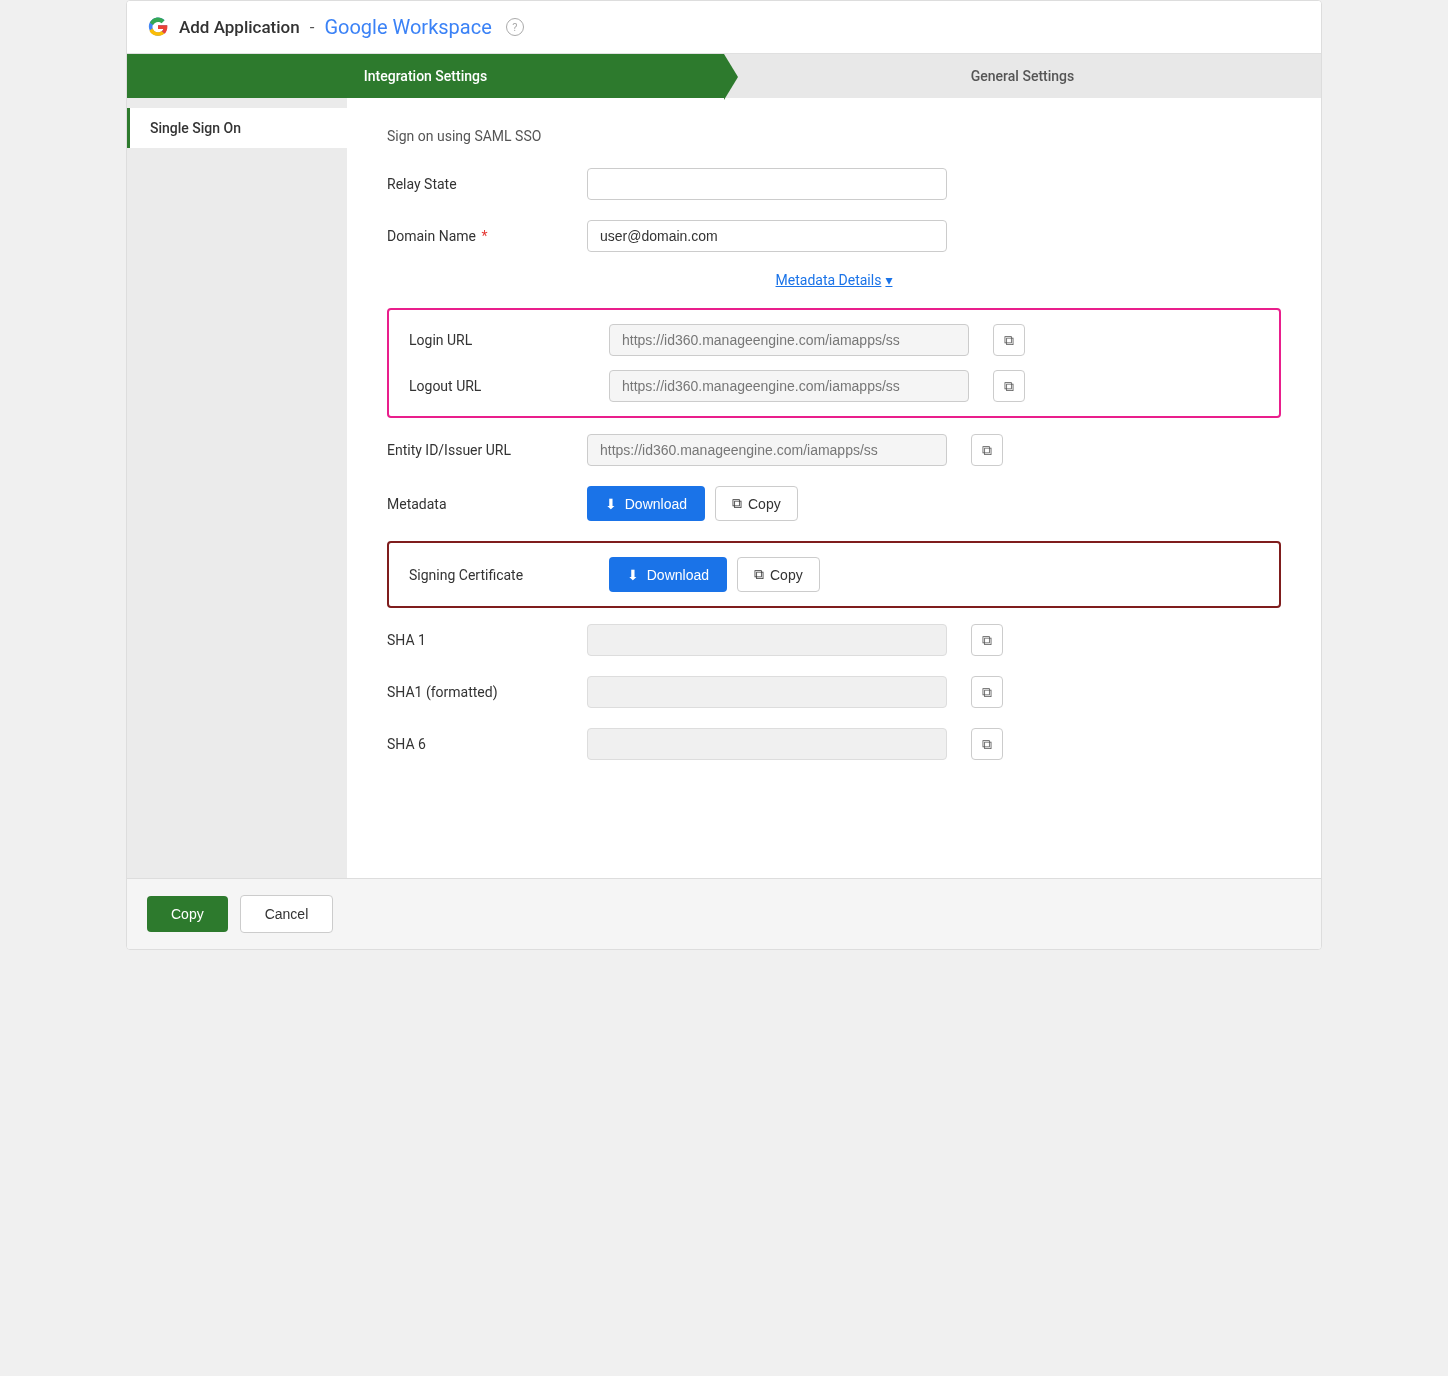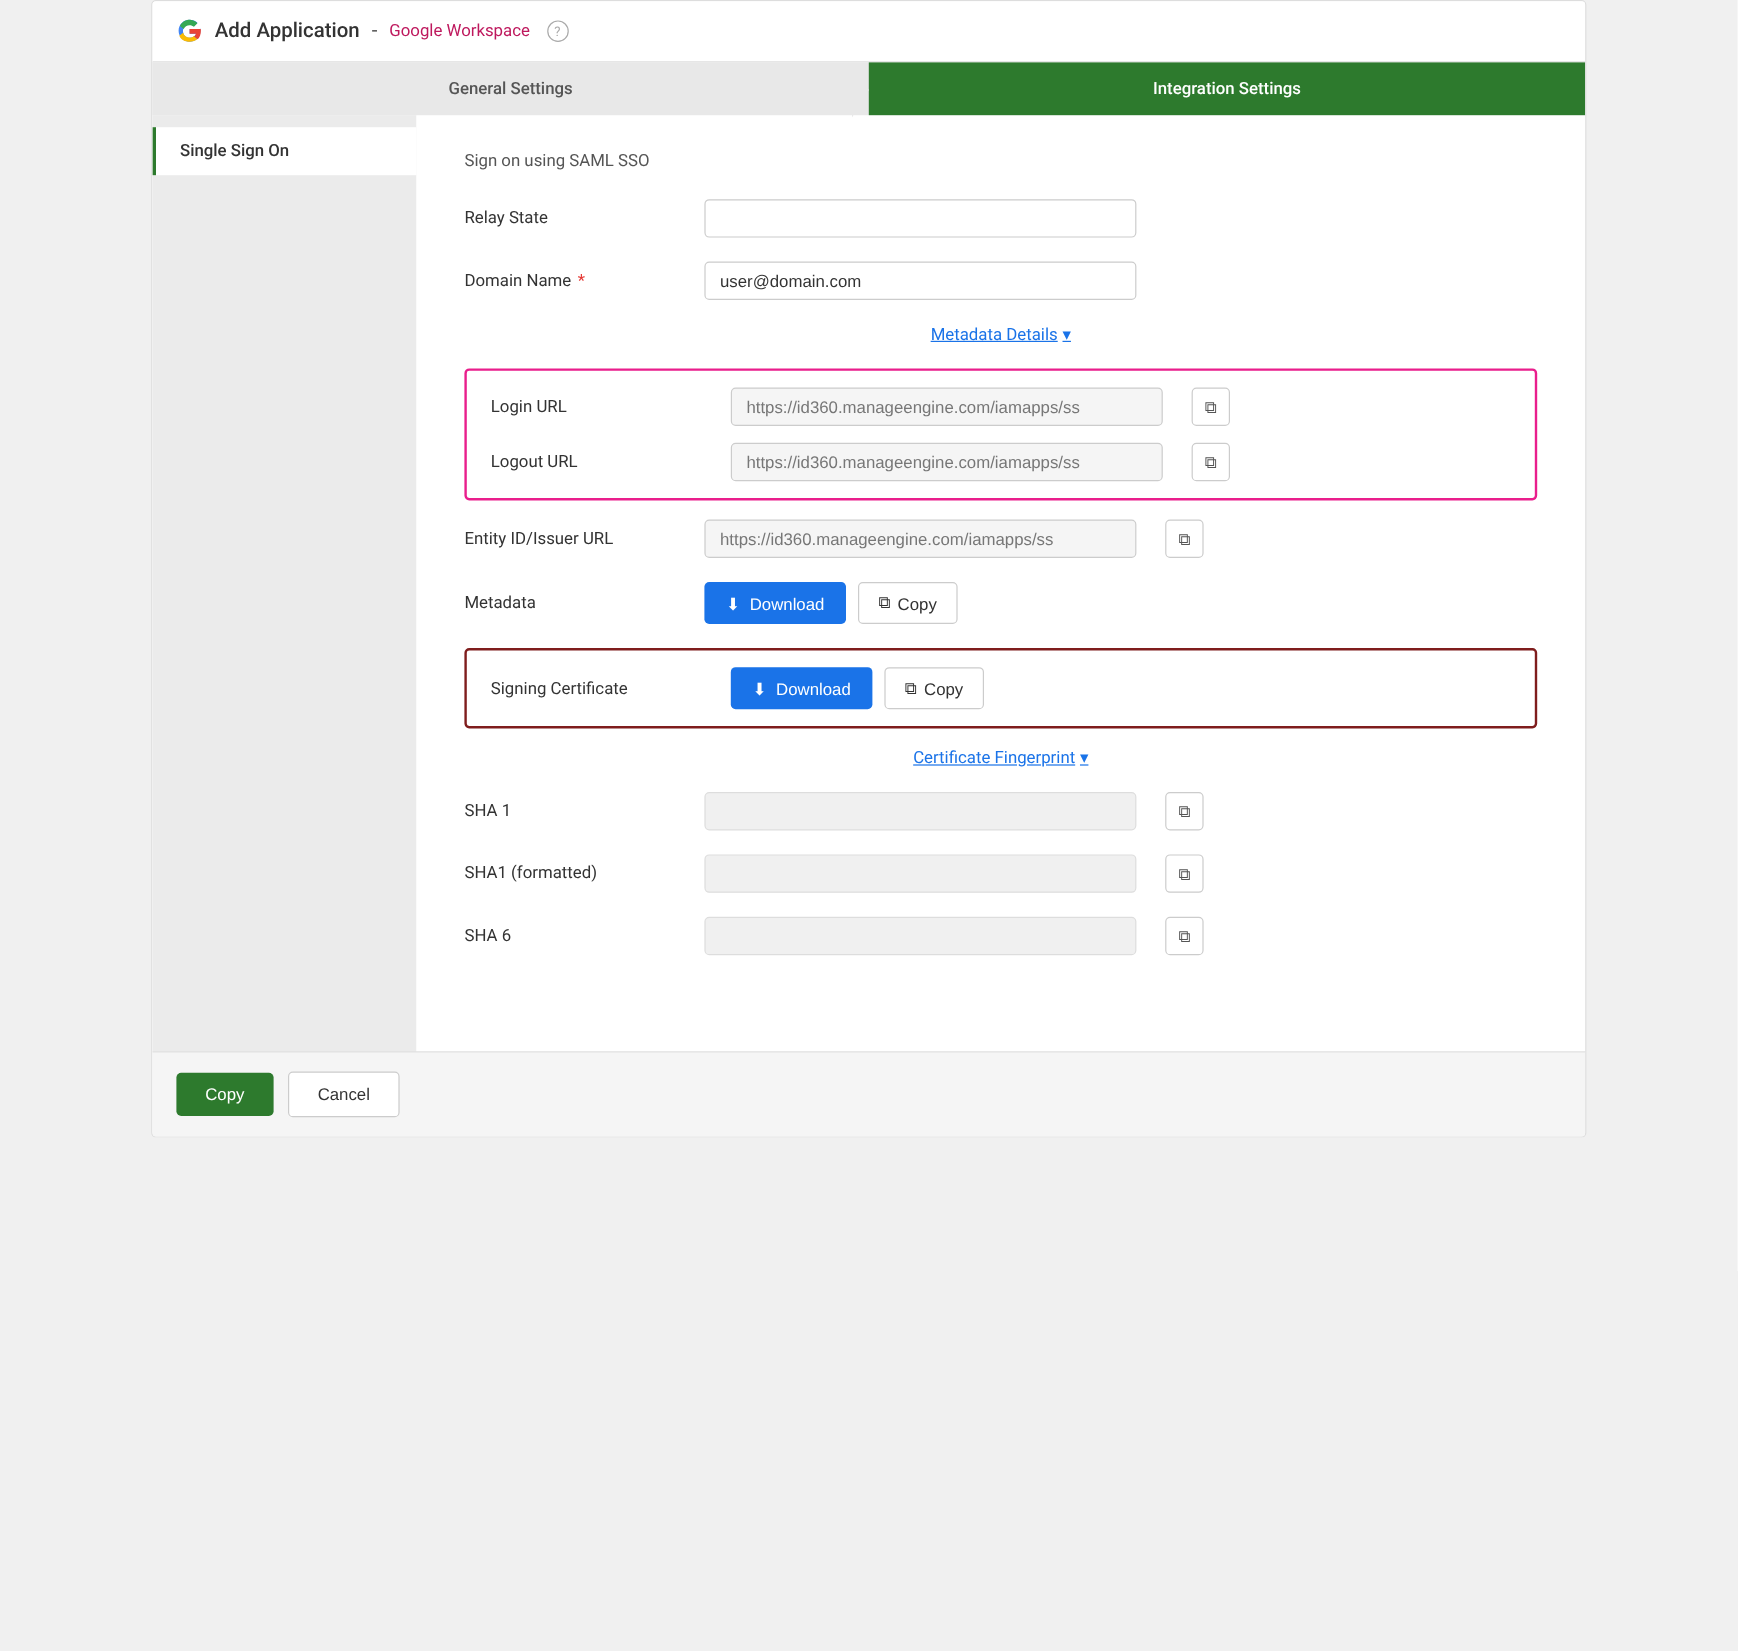--- a/index.html
+++ b/index.html
@@ -30,23 +30,23 @@
       width: 22px;
       height: 22px;
       flex-shrink: 0;
     }
     .header-title {
       font-size: 17px;
       font-weight: 500;
       color: #333;
     }
     .header-subtitle {
-      font-size: 14px;
+      font-size: 20px;
       font-weight: 400;
-      color: #be185d;
+      color: #3b82f6;
     }
     .help-icon {
       width: 18px;
       height: 18px;
       border-radius: 50%;
       border: 1.5px solid #aaa;
       display: flex;
       align-items: center;
       justify-content: center;
       color: #aaa;
@@ -321,25 +321,25 @@
     </svg>
     <span class="header-title">Add Application</span>
     <span style="color:#555;font-size:17px;">-</span>
     <span class="header-subtitle">Google Workspace</span>
     <div class="help-icon">
       <span>?</span>
     </div>
   </div>
 
   <div class="steps-bar">
+    <div class="step active">
+      <span>Integration Settings</span>
+    </div>
     <div class="step inactive">
       <span>General Settings</span>
-    </div>
-    <div class="step active">
-      <span>Integration Settings</span>
     </div>
   </div>
 
   <div class="main-content">
 
     <div class="sidebar">
       <div class="sidebar-item active">
         <span>Single Sign On</span>
       </div>
     </div>
@@ -419,24 +419,20 @@
             <span>⬇</span>
             <span>Download</span>
           </button>
           <button class="btn-copy">
             <span>⧉</span>
             <span>Copy</span>
           </button>
         </div>
       </div>
 
-      <div class="cert-fp-link">
-        <span>Certificate Fingerprint</span>
-        <span class="icon-chevron"></span>
-      </div>
 
       <div class="form-row">
         <div class="form-label">SHA 1</div>
         <div class="input-with-copy">
           <input class="sha-input" type="text" readonly="" value="" style="">
           <button class="copy-icon-btn">
             <span>⧉</span>
           </button>
         </div>
       </div>

